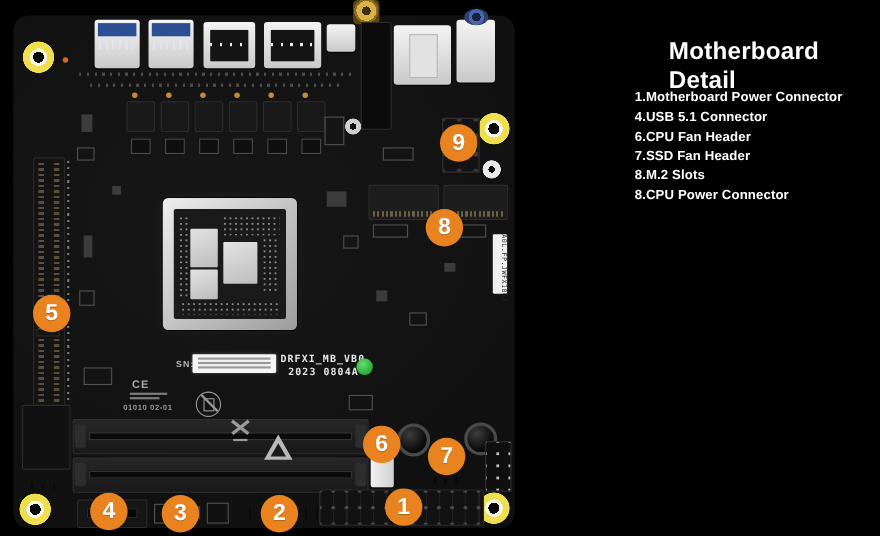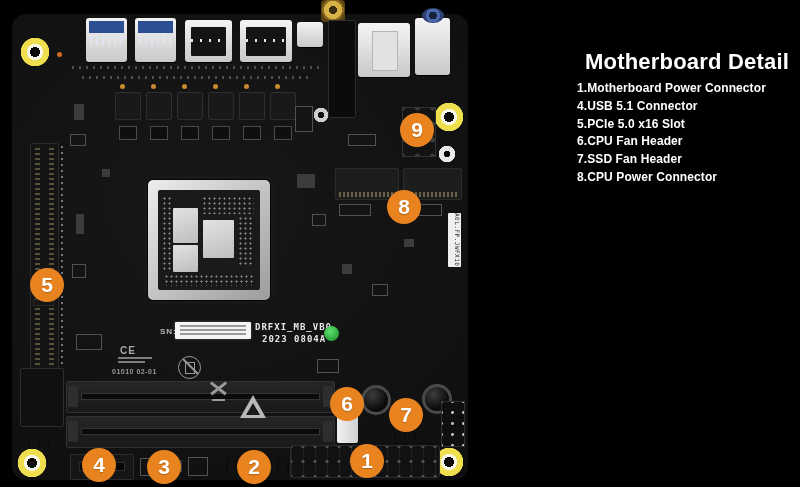--- a/index.html
+++ b/index.html
@@ -90,21 +90,21 @@
     border-left:7px solid transparent;border-right:7px solid transparent;border-bottom:12px solid #1a1a1a;}
   
   .smd{background:#3c3c3c;}
   .smdo{border:1px solid #525252;background:rgba(0,0,0,0);}
   .silkrow{height:3px;background:repeating-linear-gradient(90deg,#4d4d4d 0 2px,rgba(0,0,0,0) 2px 7px);}
   
   .marker{position:absolute;width:34px;height:34px;border-radius:50%;background:#E8831F;
     color:#fff;font-weight:bold;font-size:21px;display:flex;align-items:center;justify-content:center;
     text-shadow:0 1px 1px rgba(0,0,0,.25);}
   
-  .legend-title{position:absolute;left:585px;top:34px;color:#fff;font-size:22px;font-weight:bold;letter-spacing:.2px;margin-top:15px;}
+  .legend-title{position:absolute;left:608px;top:34px;color:#fff;font-size:22px;font-weight:bold;letter-spacing:.2px;}
   .legend-list{position:absolute;left:577px;top:80px;width:220px;}
   .legend-item{color:#fff;font-size:12px;font-weight:bold;line-height:17.8px;letter-spacing:.1px;}
 </style>
 </head>
 <body>
 
 <div class="scene">
 
   <div class="board">
 
@@ -270,18 +270,18 @@
     <div class="marker" style="left:318px;top:373px;">6</div>
     <div class="marker" style="left:377px;top:384px;">7</div>
     <div class="marker" style="left:375px;top:176px;">8</div>
     <div class="marker" style="left:388px;top:99px;">9</div>
   </div>
 
   <div class="legend-title">Motherboard Detail</div>
   <div class="legend-list">
     <div class="legend-item">1.Motherboard Power Connector</div>
     <div class="legend-item">4.USB 5.1 Connector</div>
-    <div class="legend-item">5.PCIe 5.0 x16 Slot</div>
     <div class="legend-item">6.CPU Fan Header</div>
     <div class="legend-item">7.SSD Fan Header</div>
+    <div class="legend-item">8.M.2 Slots</div>
     <div class="legend-item">8.CPU Power Connector</div>
   </div>
 </div>
 
 </body></html>

